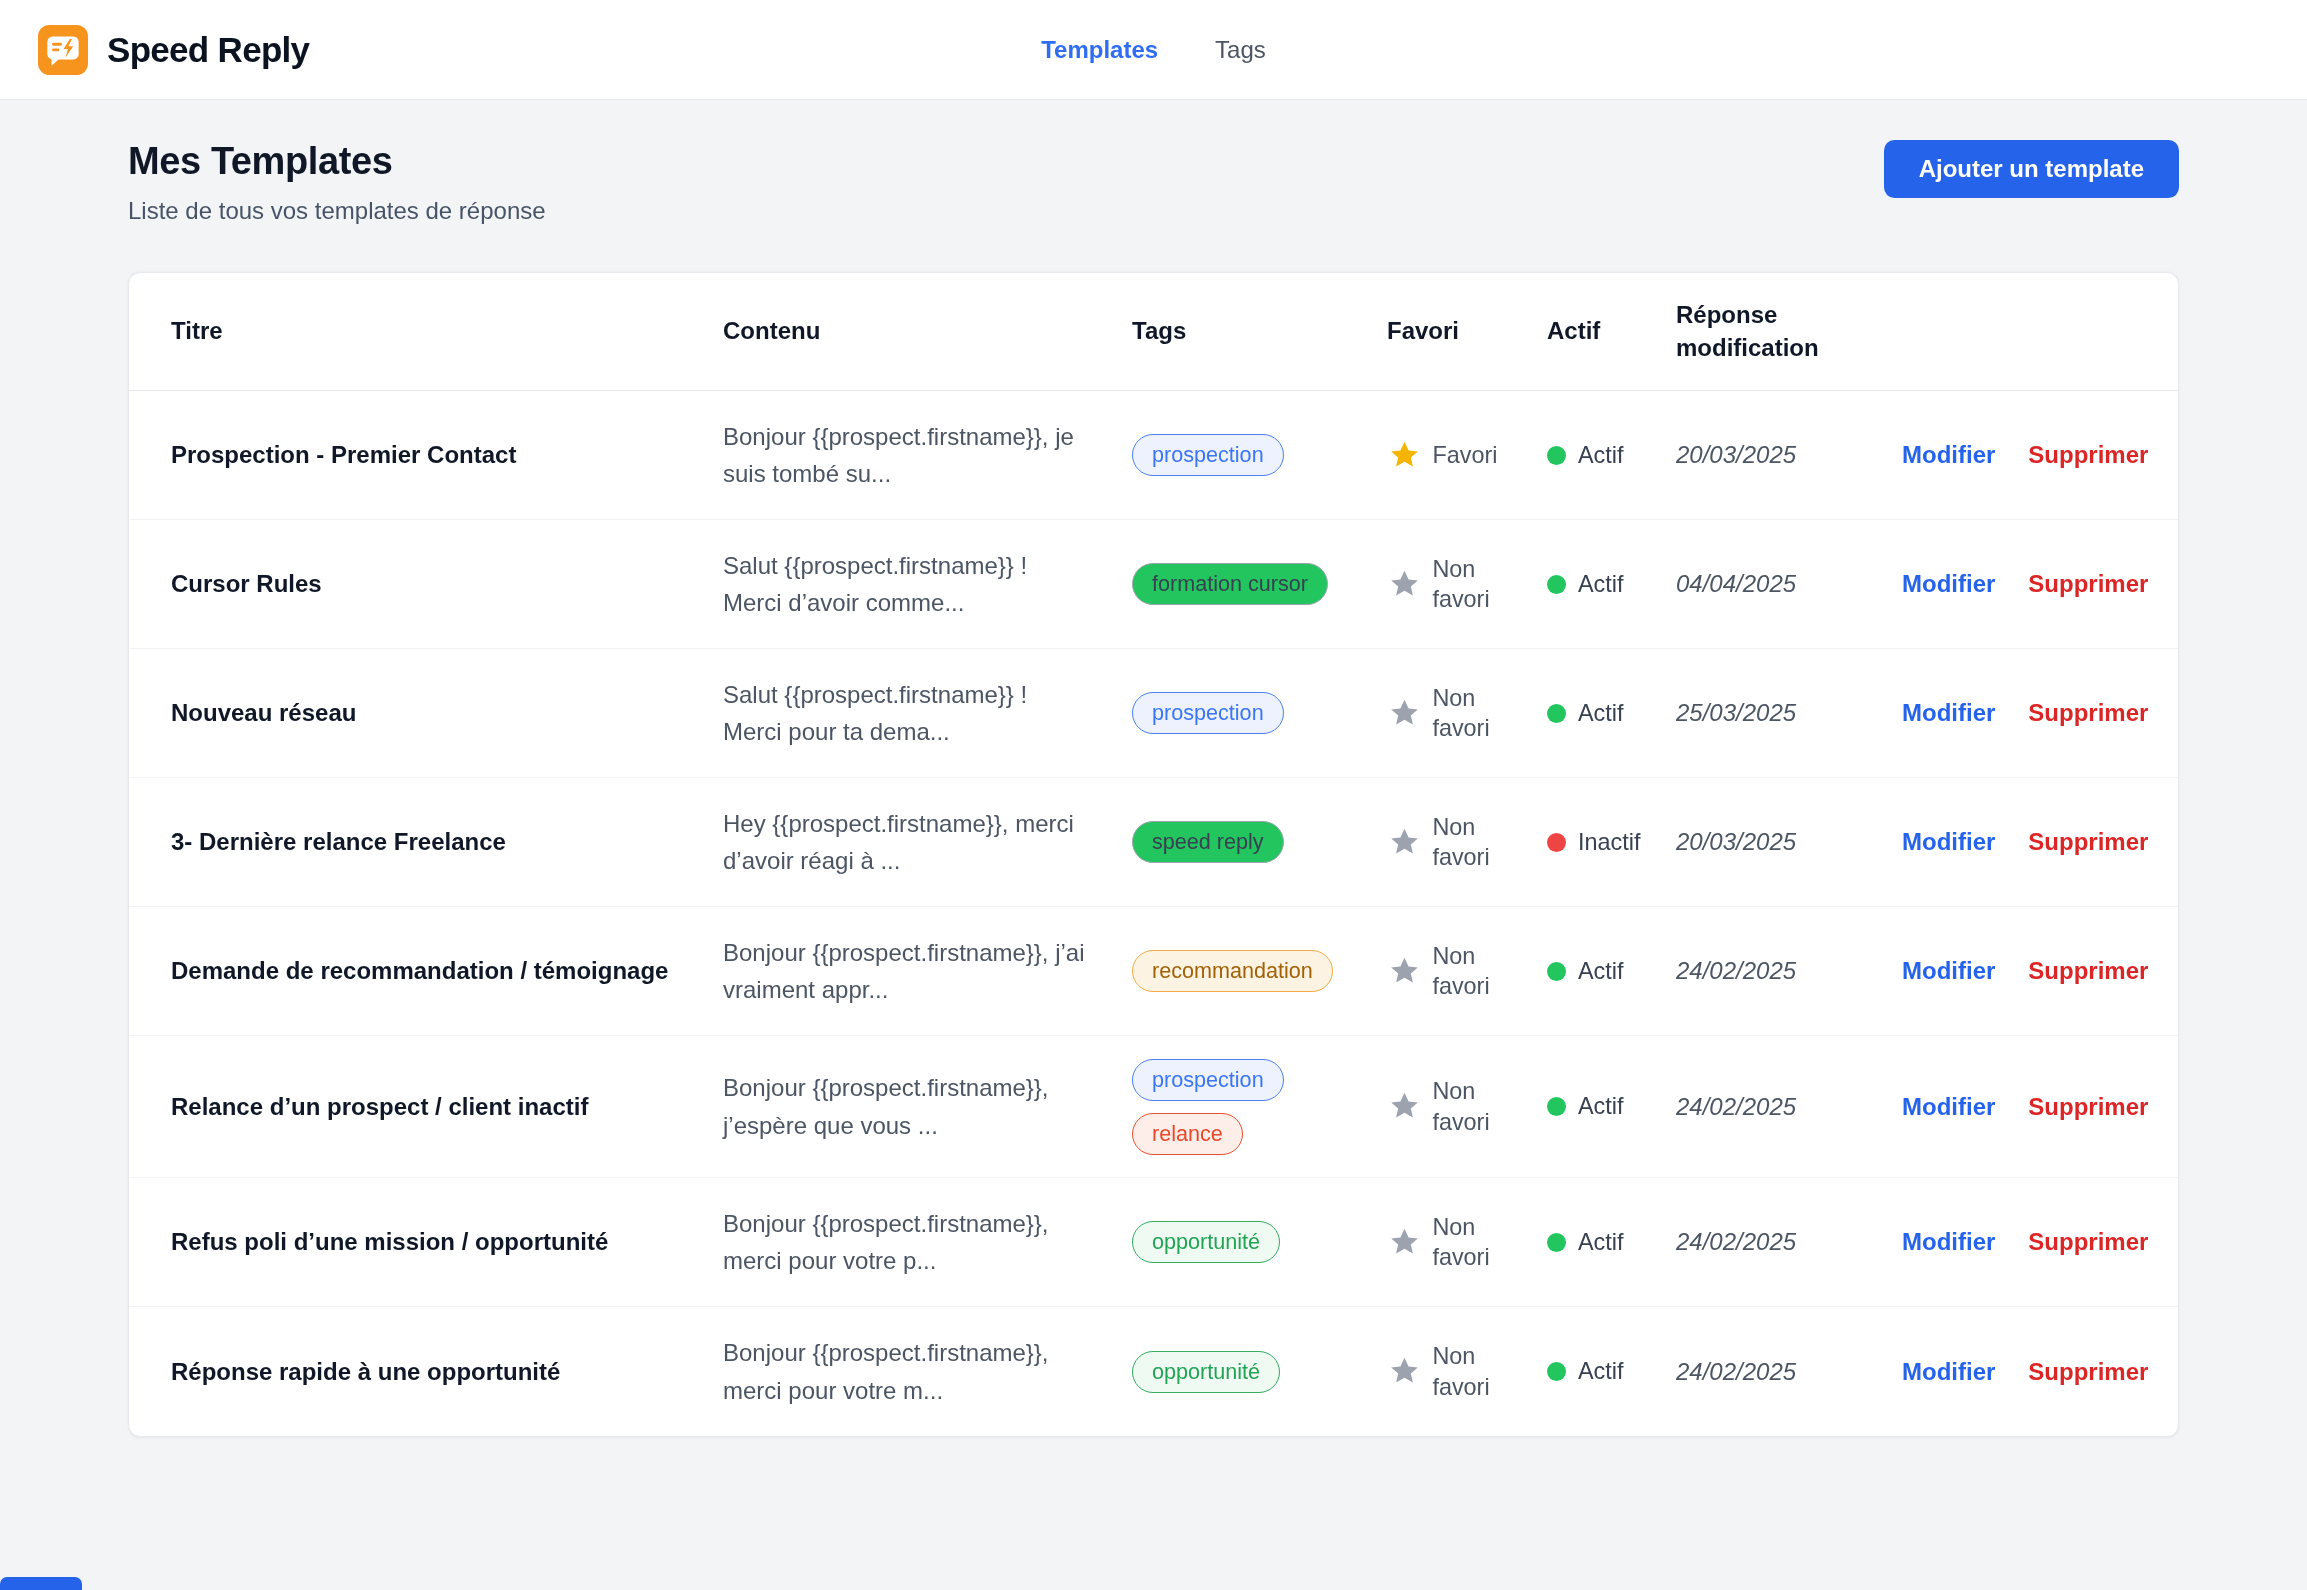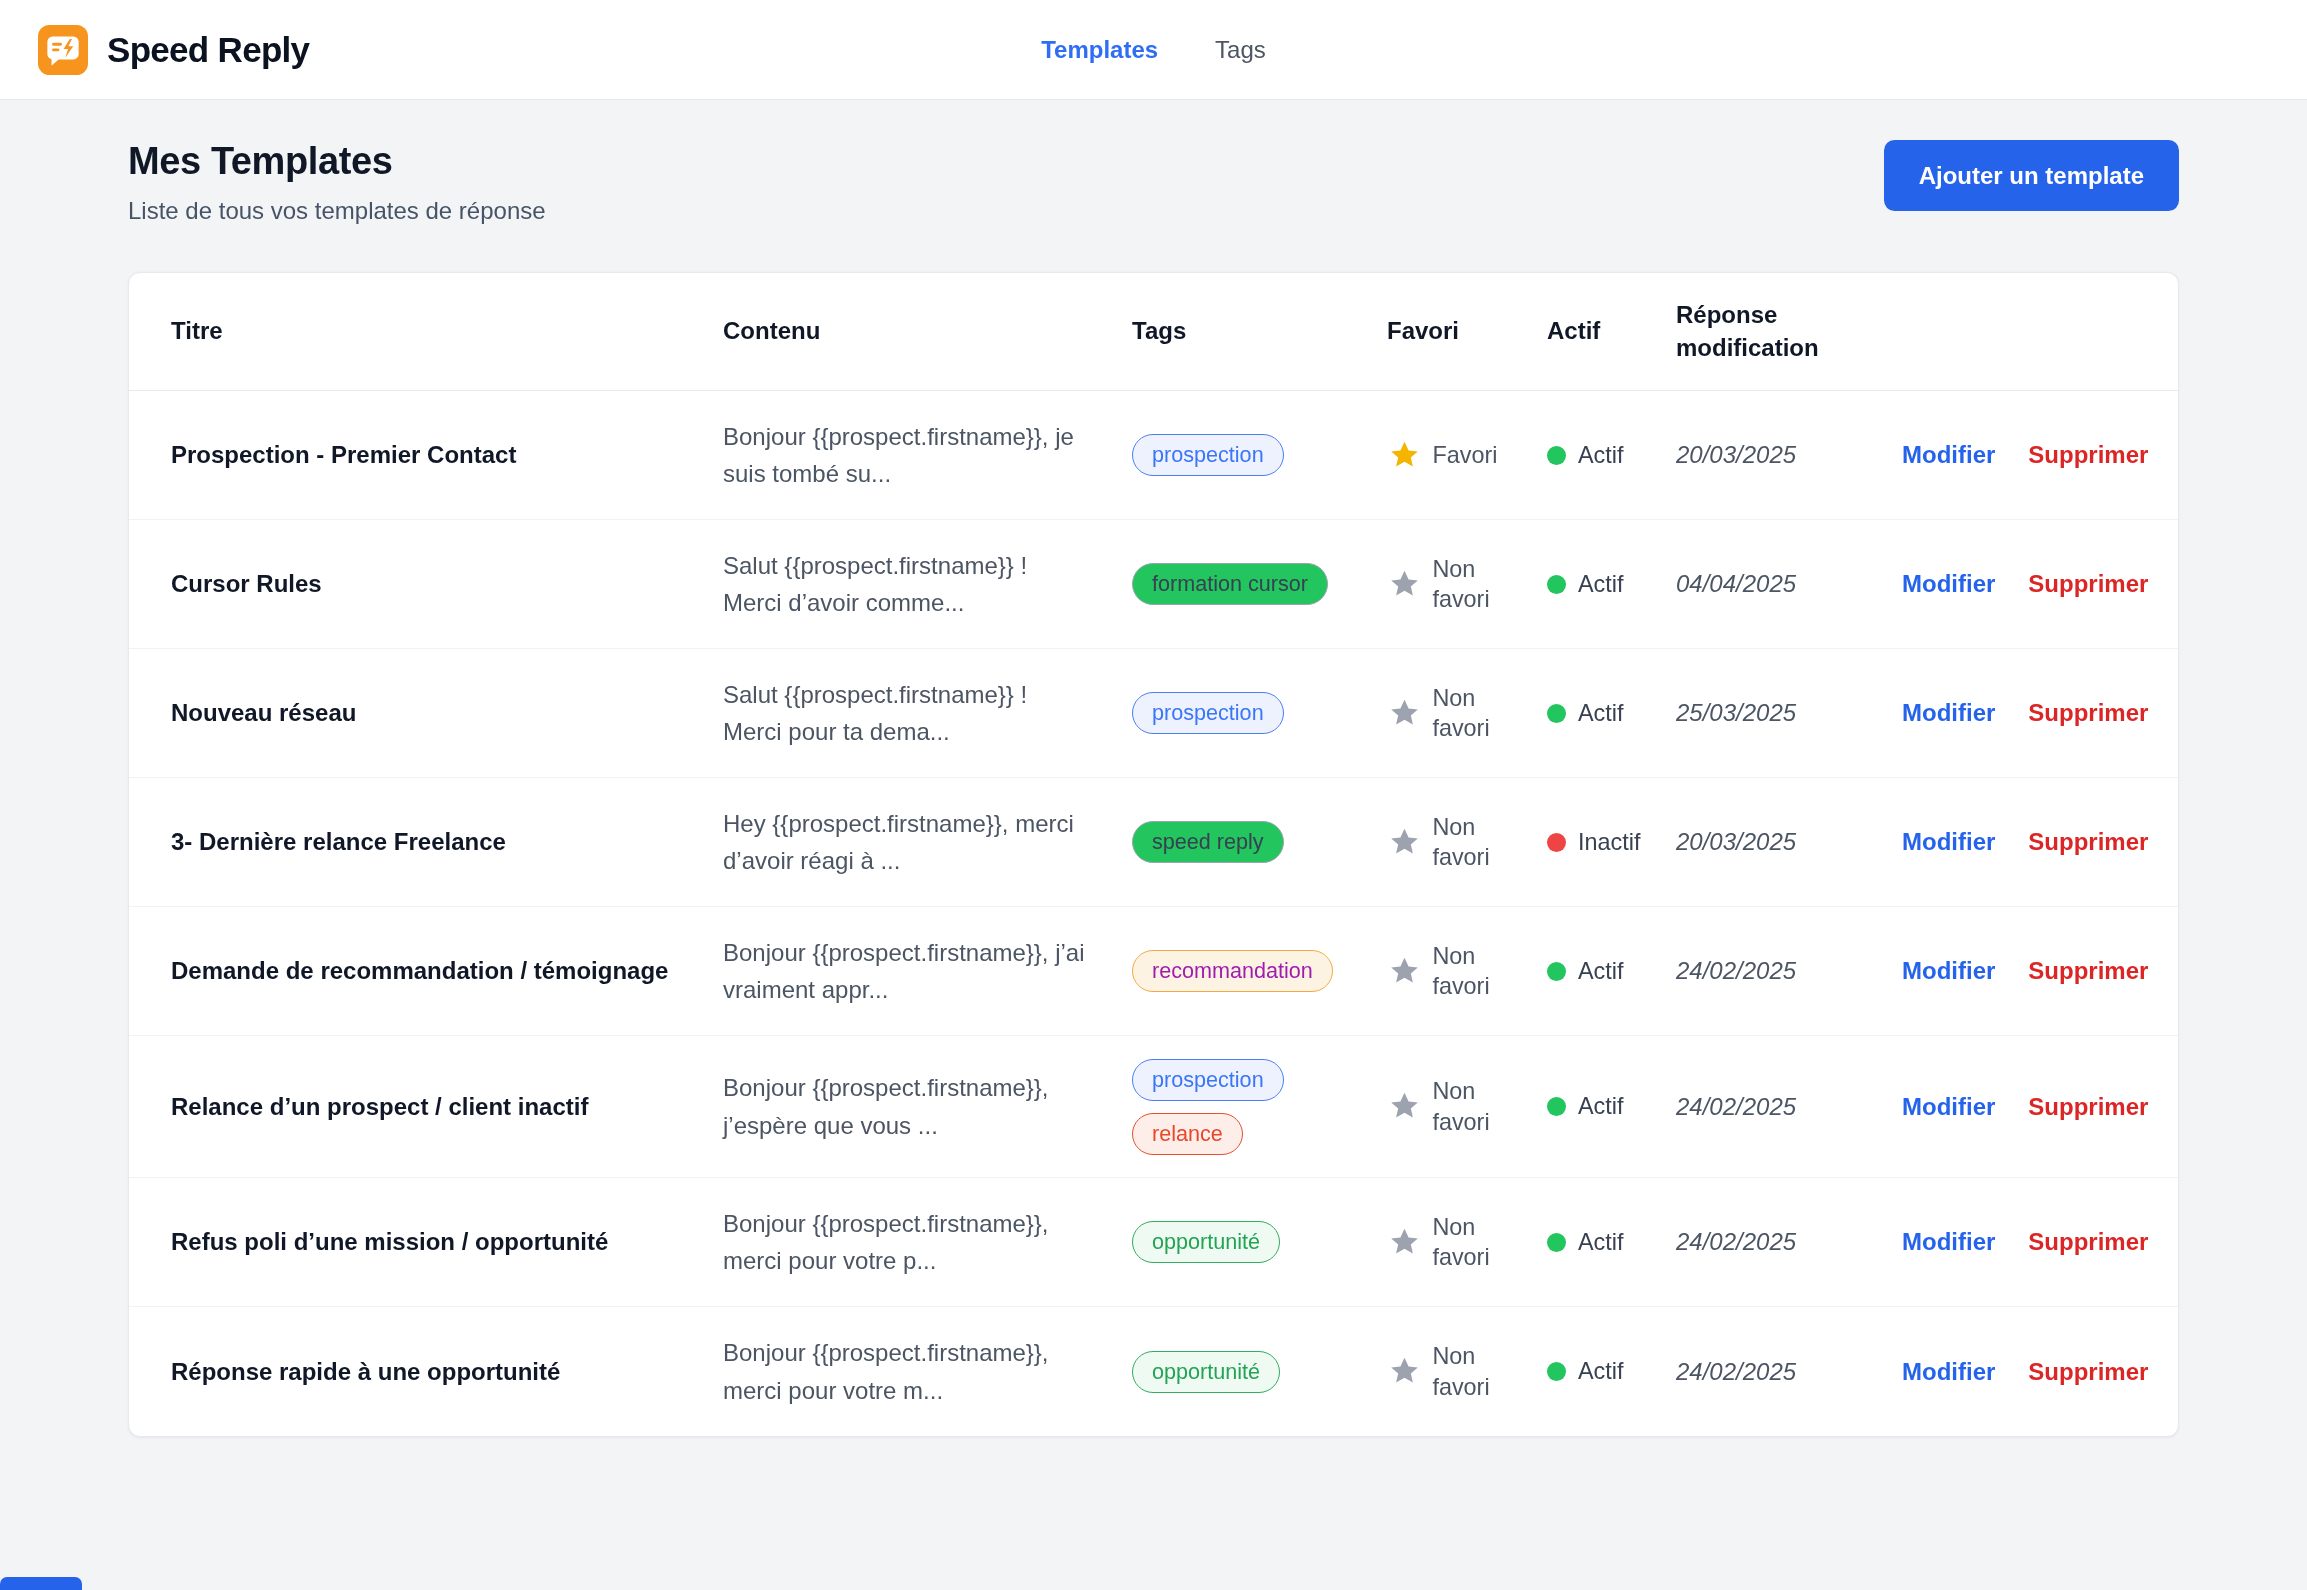--- a/index.html
+++ b/index.html
@@ -39,21 +39,21 @@
     display:flex; align-items:center; justify-content:center; cursor:pointer;
   }
 
   
   .main { padding:40px 128px 0; }
   .page-head { display:flex; justify-content:space-between; align-items:flex-start; }
   .page-title { font-size:38px; font-weight:700; color:#101828; letter-spacing:-0.4px; }
   .page-sub { font-size:24px; color:#475467; margin-top:14px; }
   .add-btn {
     background:#2563eb; color:#fff; font-size:24px; font-weight:600;
-    height:71px; padding:0 35px; border-radius:10.4px; border:none;
+    height:58px; padding:0 35px; border-radius:10.4px; border:none;
     display:flex; align-items:center; cursor:pointer;
     font-family:"Liberation Sans", sans-serif;
   }
 
   
   .card {
     margin-top:47px; background:#fff; border:0.9px solid #e7e9ee;
     border-radius:12px; box-shadow:0 0.9px 2.6px rgba(16,24,40,.06);
     overflow:hidden;
   }
@@ -69,21 +69,21 @@
 
   .cell-title { font-size:24px; font-weight:600; color:#101828; padding-right:31px; line-height:1.4; }
   .cell-content { font-size:24px; color:#4b5563; line-height:1.55; max-width:391px; padding-right:26px; }
   .cell-tags { display:flex; flex-direction:column; align-items:flex-start; gap:12px; }
   .tag {
     font-size:21.6px; font-weight:500; padding:7px 19px;
     border-radius:864px; border:1.7px solid; white-space:nowrap;
   }
   .tag.blue   { color:#3b76f6; border-color:#4c80f1; background:#eef2ff; }
   .tag.gray   { color:#374151; border-color:#9ca3af; background:#22c55e; }
-  .tag.orange { color:#a21caf; border-color:#f2aa47; background:#fdf3e3; }
+  .tag.orange { color:#a16207; border-color:#f2aa47; background:#fdf3e3; }
   .tag.red    { color:#e8472a; border-color:#e8502f; background:#fdeeea; }
   .tag.green  { color:#23a455; border-color:#34ad61; background:#eefaf2; }
 
   .cell-fav { display:flex; align-items:center; gap:10.4px; }
   .star { width:35px; height:35px; flex:0 0 auto; cursor:pointer; }
   .fav-label { font-size:23.4px; color:#4b5563; max-width:90px; line-height:1.3; }
 
   .cell-status { display:flex; align-items:center; gap:12px; font-size:23.4px; color:#374151; }
   .dot { width:19px; height:19px; border-radius:50%; flex:0 0 auto; }
   .dot.green { background:#22c55e; }

